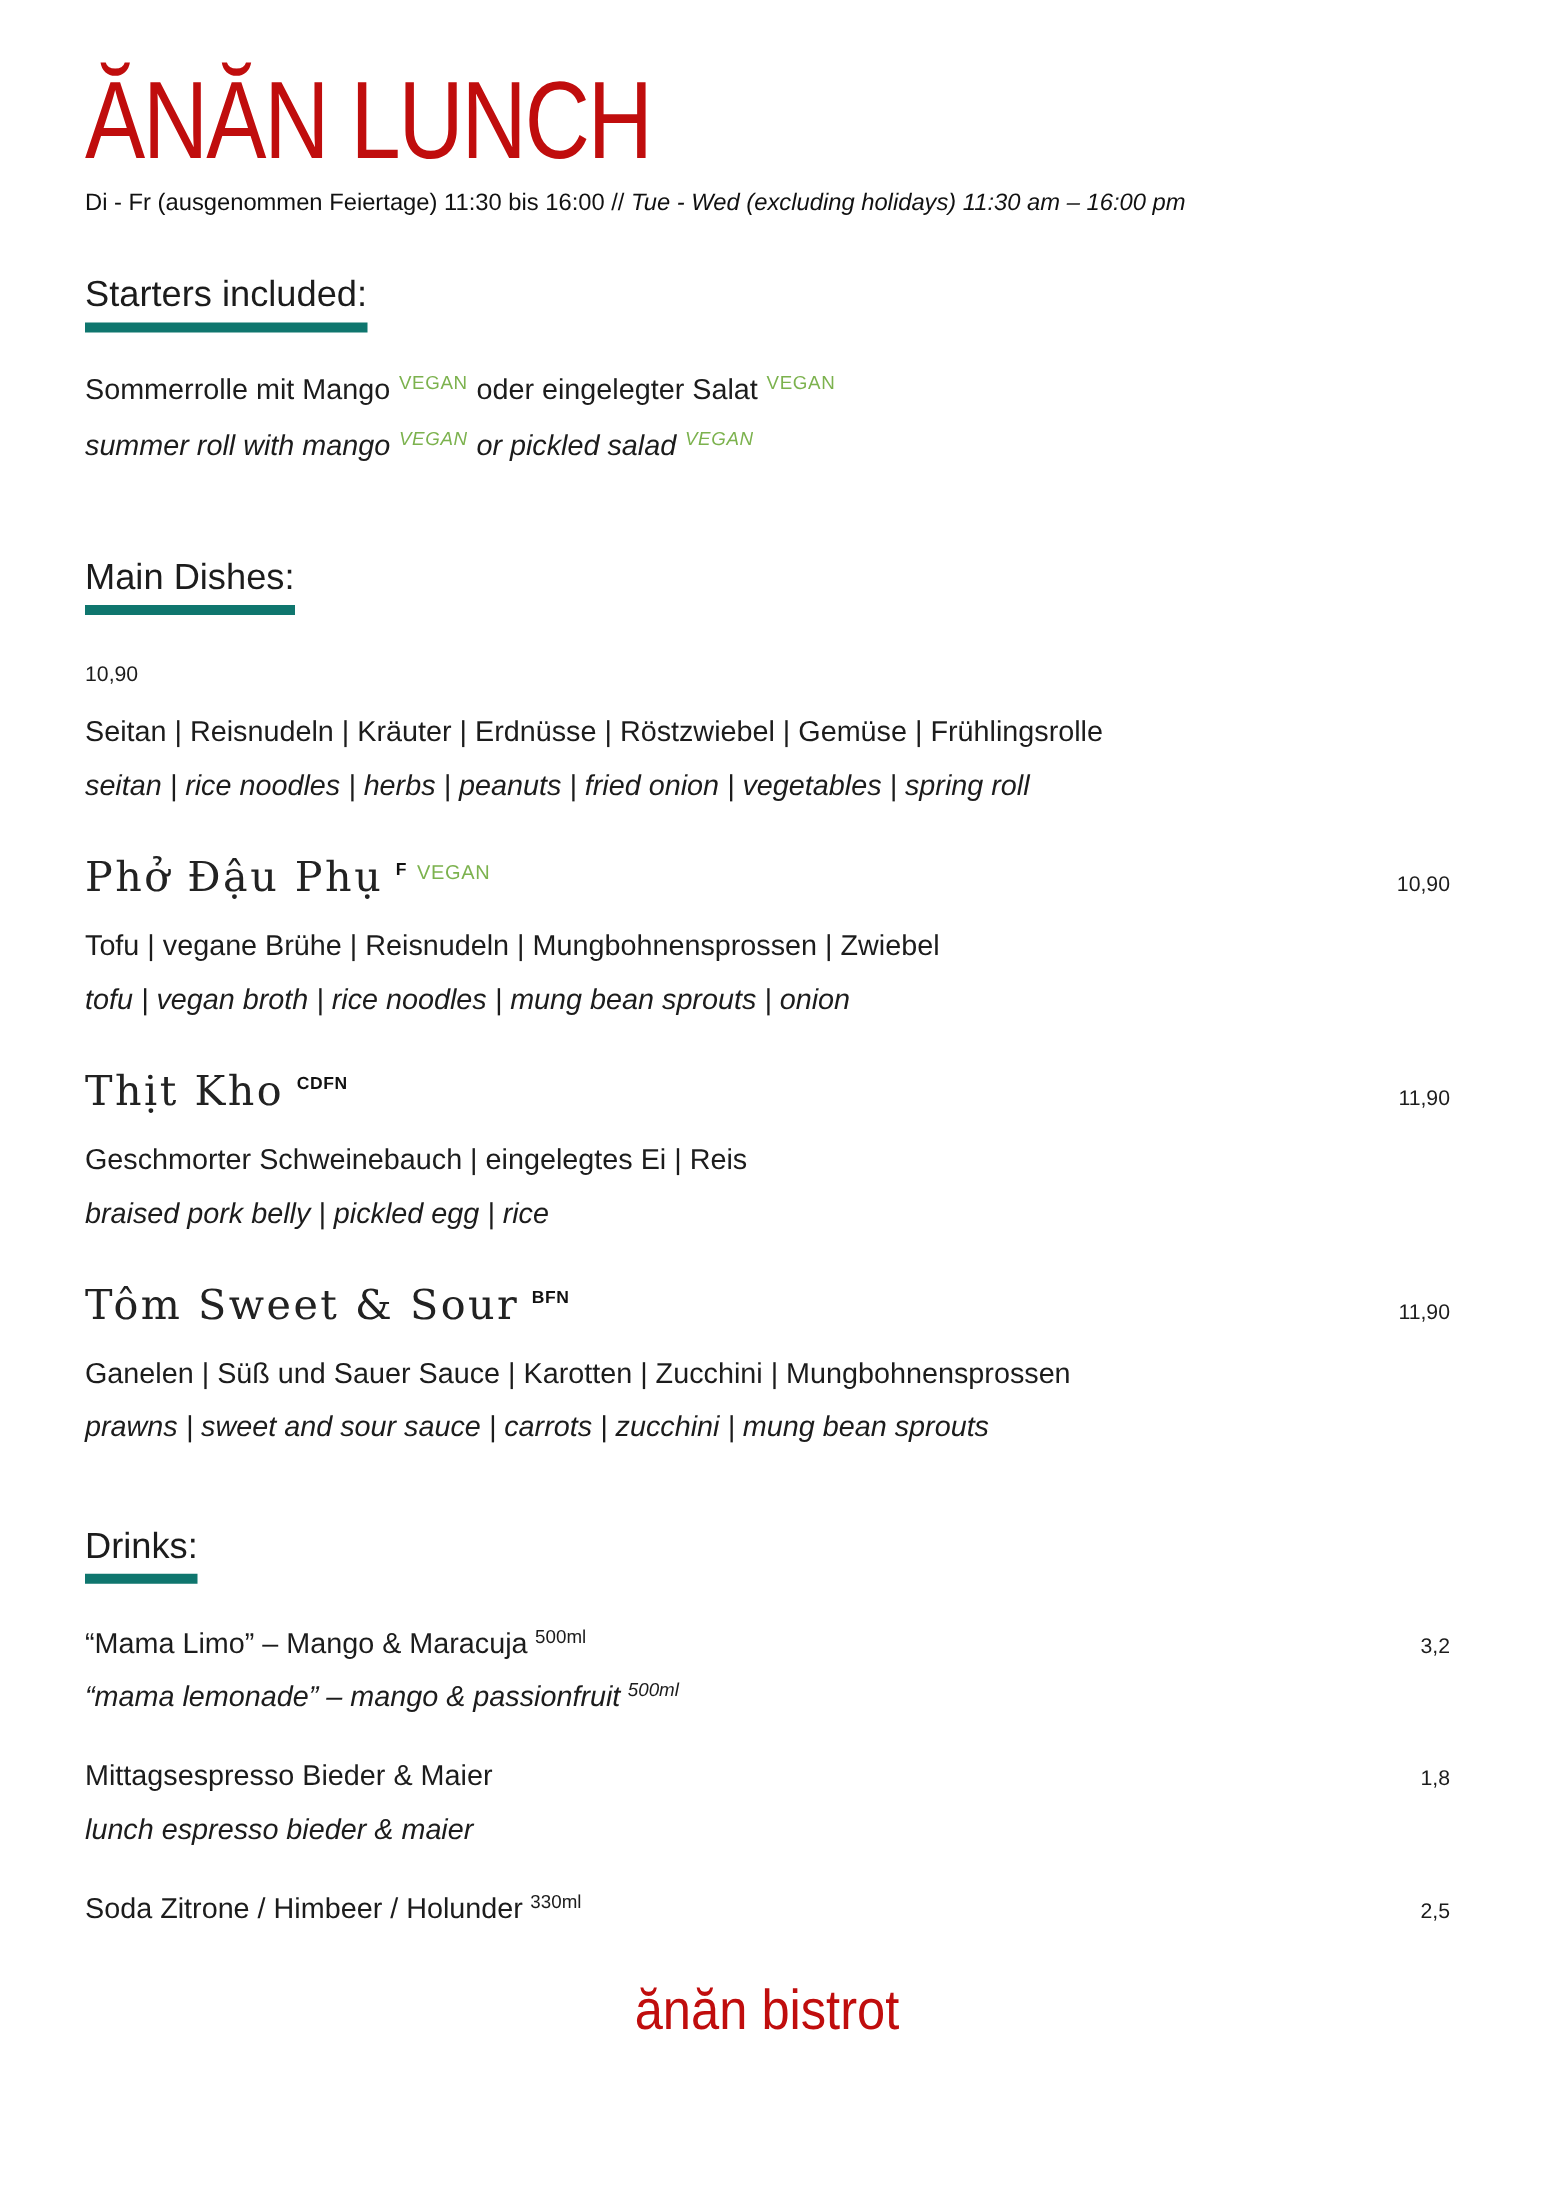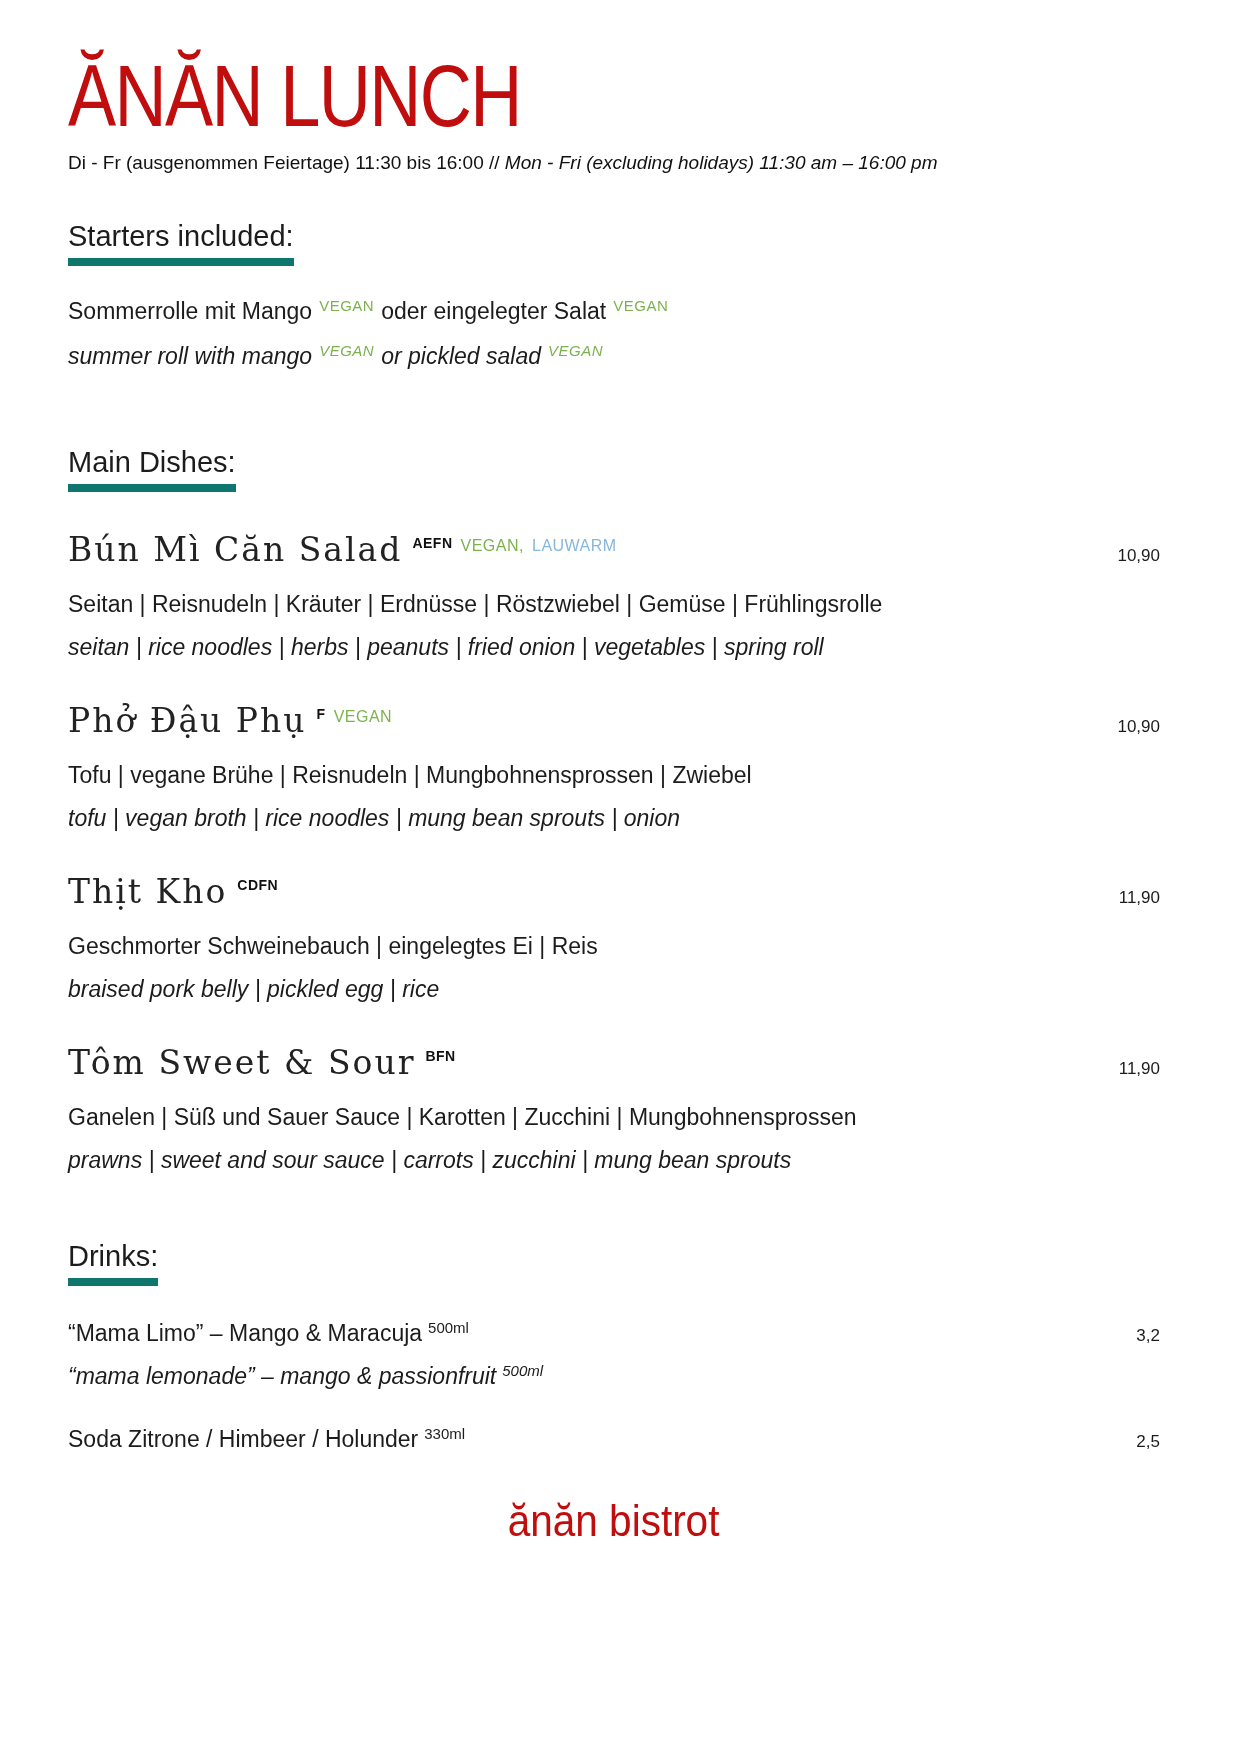--- a/index.html
+++ b/index.html
@@ -92,31 +92,30 @@
     transform: scaleX(0.9);
     transform-origin: center;
   }
 </style>
 </head>
 <body>
 
 <div class="page">
 
   <h1 class="title">ĂNĂN LUNCH</h1>
-  <p class="subtitle"><span>Di - Fr (ausgenommen Feiertage) 11:30 bis 16:00 // </span><span class="it">Mon - Fri (excluding holidays) 11:30 am – 16:00 pm</span></p>
+  <p class="subtitle"><span>Di - Fr (ausgenommen Feiertage) 11:30 bis 16:00 // </span><span class="it">Tue - Wed (excluding holidays) 11:30 am – 16:00 pm</span></p>
 
   <h2 class="section-heading"><span class="u">Starters included:</span></h2>
   <p class="line de starter-de"><span>Sommerrolle mit Mango</span><sup class="tag inline green">VEGAN</sup><span>oder eingelegter Salat</span><sup class="tag inline green">VEGAN</sup></p>
   <p class="line en starter-en"><span>summer roll with mango</span><sup class="tag inline green">VEGAN</sup><span>or pickled salad</span><sup class="tag inline green">VEGAN</sup></p>
 
   <h2 class="section-heading main"><span class="u">Main Dishes:</span></h2>
 
   <div class="dish">
     <div class="dish-head">
-      <span><span class="dish-name">Bún Mì Căn Salad</span><sup class="allergen">AEFN</sup><sup class="tag green">VEGAN,</sup><sup class="tag blue">LAUWARM</sup></span>
       <span class="price">10,90</span>
     </div>
     <p class="line de">Seitan | Reisnudeln | Kräuter | Erdnüsse | Röstzwiebel | Gemüse | Frühlingsrolle</p>
     <p class="line en">seitan | rice noodles | herbs | peanuts | fried onion | vegetables | spring roll</p>
   </div>
 
   <div class="dish">
     <div class="dish-head">
       <span><span class="dish-name">Phở Đậu Phụ</span><sup class="allergen">F</sup><sup class="tag green">VEGAN</sup></span>
       <span class="price">10,90</span>
@@ -146,20 +145,27 @@
   <h2 class="section-heading drinks"><span class="u">Drinks:</span></h2>
 
   <div class="drink">
     <div class="drink-head">
       <span class="line de"><span>“Mama Limo” – Mango &amp; Maracuja</span><sup class="size">500ml</sup></span>
       <span class="price">3,2</span>
     </div>
     <p class="line en"><span>“mama lemonade” – mango &amp; passionfruit</span><sup class="size">500ml</sup></p>
   </div>
 
+  <div class="drink">
+    <div class="drink-head">
+      <span class="line de"><span>Mittagsespresso Bieder &amp; Maier</span></span>
+      <span class="price">1,8</span>
+    </div>
+    <p class="line en"><span>lunch espresso bieder &amp; maier</span></p>
+  </div>
 
   <div class="drink">
     <div class="drink-head">
       <span class="line de"><span>Soda Zitrone / Himbeer / Holunder</span><sup class="size">330ml</sup></span>
       <span class="price">2,5</span>
     </div>
   </div>
 
   <div class="footer">
     <span class="brand">ănăn bistrot</span>

